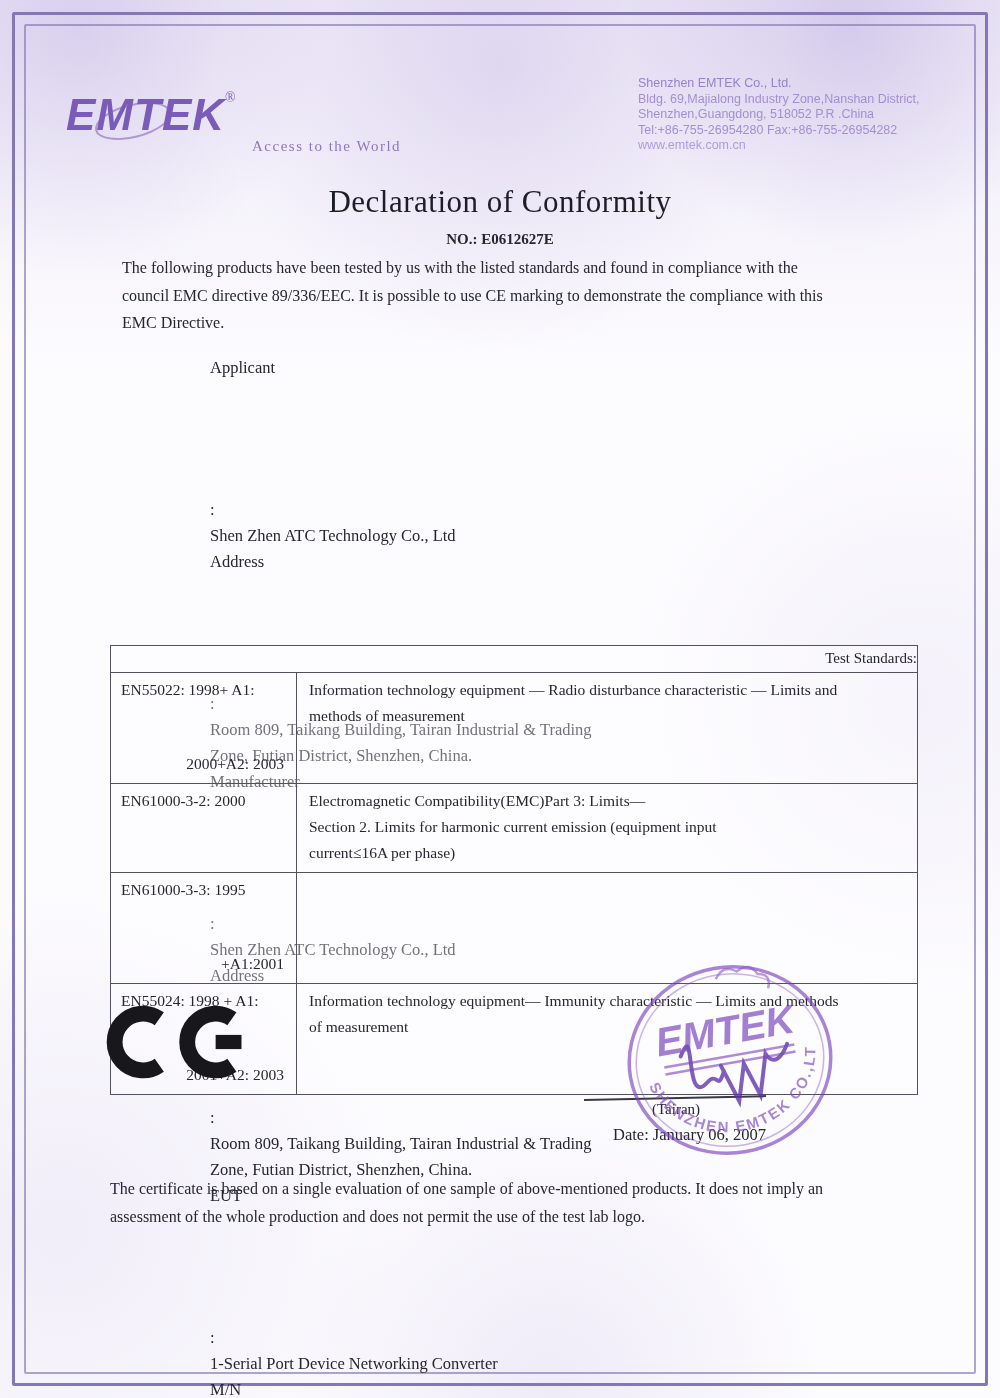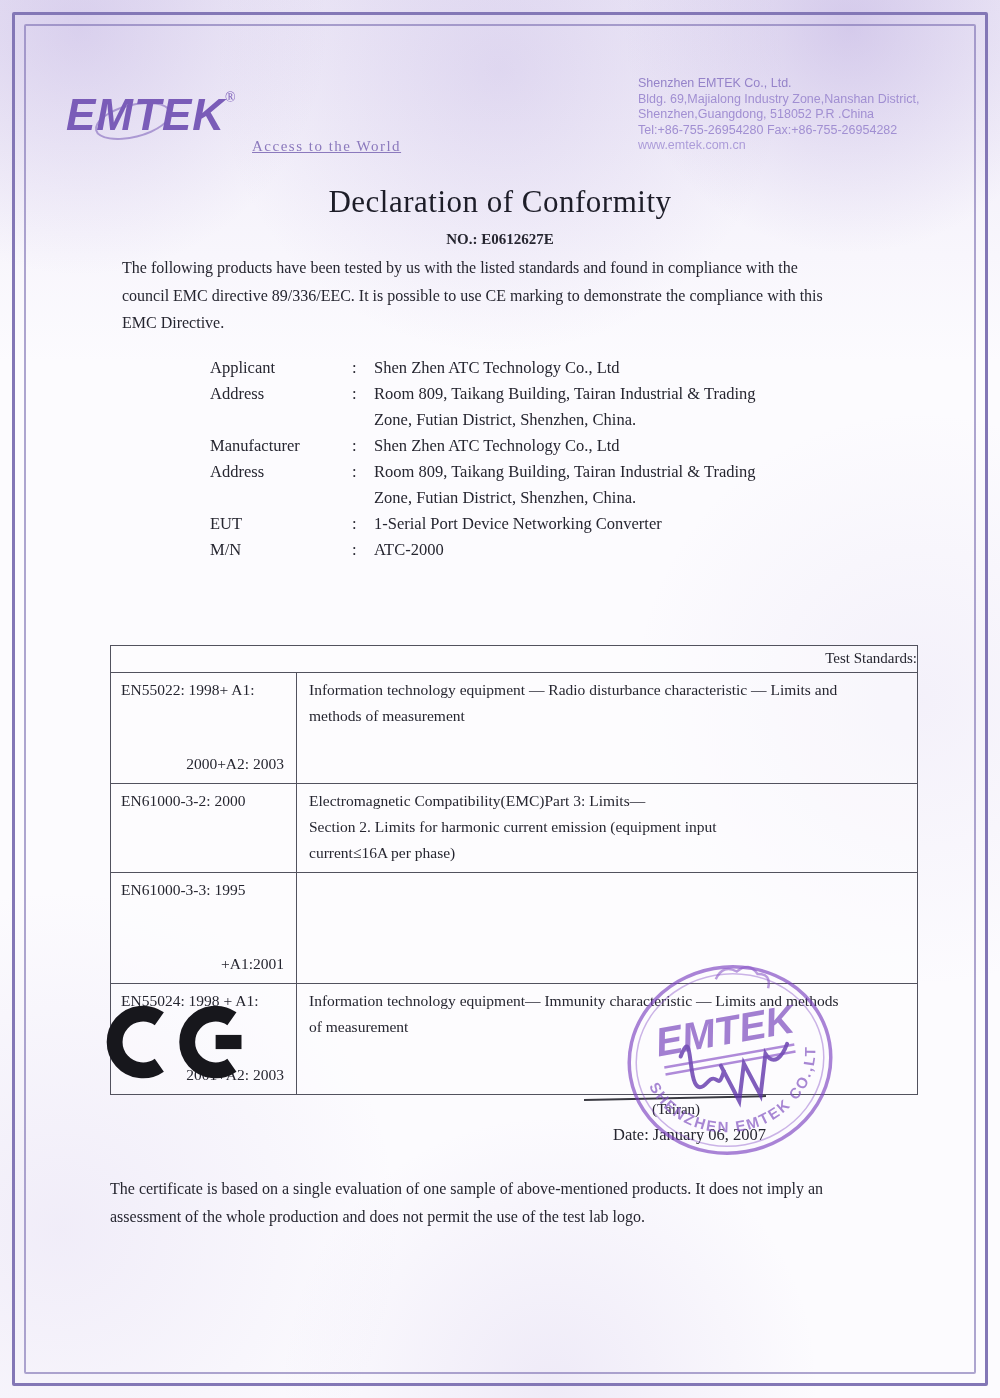--- a/index.html
+++ b/index.html
@@ -21,39 +21,39 @@
   .frame-outer { position:absolute; inset:12px; border:3px solid var(--frame,#8377b6); border-radius:2px; pointer-events:none; }
   .frame-inner { position:absolute; inset:24px; border:2px solid rgba(131,119,182,.65); border-radius:2px; pointer-events:none; }
 
   
   .logo { position:absolute; left:66px; top:90px; }
   .logo-text { font-family:"Liberation Sans", sans-serif; font-weight:bold; font-style:italic;
                font-size:44px; letter-spacing:1px; color:var(--brand,#7a5cb8); }
   .logo-reg { font-size:14px; vertical-align:28px; font-style:normal; color:var(--brand,#7a5cb8); }
   .logo-swirl { position:absolute; left:28px; top:14px; width:74px; height:30px;
                 border:2px solid rgba(122,92,184,.55); border-radius:50%; transform:rotate(-14deg); }
-  .tagline { position:absolute; left:252px; top:138px; font-size:15px; letter-spacing:1.5px; color:#8b79bd;text-decoration:underline; }
+  .tagline { position:absolute; left:252px; top:138px; font-size:15px; letter-spacing:1.5px; color:#8b79bd; }
 
   .company { position:absolute; left:638px; top:76px; width:310px;
              font-family:"Liberation Sans", sans-serif; font-size:12.5px; line-height:15.5px;
              color:var(--company_text,#a18fd2); }
   .company .co-line0 { color:#9583c9; }
   .company .co-line4 { color:#ac9cd9; }
 
   
   .title { position:absolute; left:0; top:184px; width:100%; text-align:center;
            font-size:31px; font-weight:normal; letter-spacing:.5px; color:#1d1d28; }
   .doc-no { position:absolute; left:0; top:231px; width:100%; text-align:center;
             font-size:15px; font-weight:bold; }
   .intro { position:absolute; left:122px; top:254px; width:790px; font-size:16px;
            line-height:27.5px; white-space:pre-line; }
 
   
   .fields { position:absolute; left:210px; top:355px; width:680px; font-size:16.5px; line-height:26px; }
-  .frow { display:flex; }
+  .frow { display:flex;flex-direction:column; }
   .frow.gap { }
   .flabel { width:142px; flex:0 0 142px; }
   .fcolon { width:22px; flex:0 0 22px; }
   .fvalue { flex:1; white-space:pre-line; }
 
   
   .tbl { position:absolute; left:110px; top:645px; width:806px; border:1px solid #52525e;
          font-size:15.5px; background:rgba(255,255,255,.35); }
   .tbl-header { text-align:right; padding:4px 0 5px 0; font-size:15px; }
   .trow { display:grid; grid-template-columns:186px 1fr; border-top:1px solid #52525e; }

